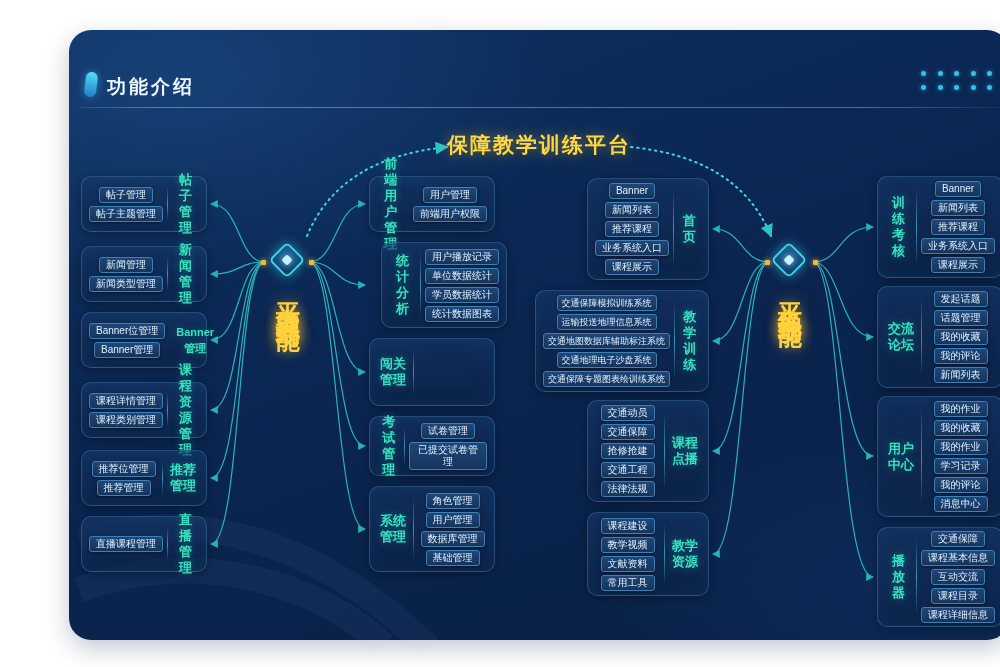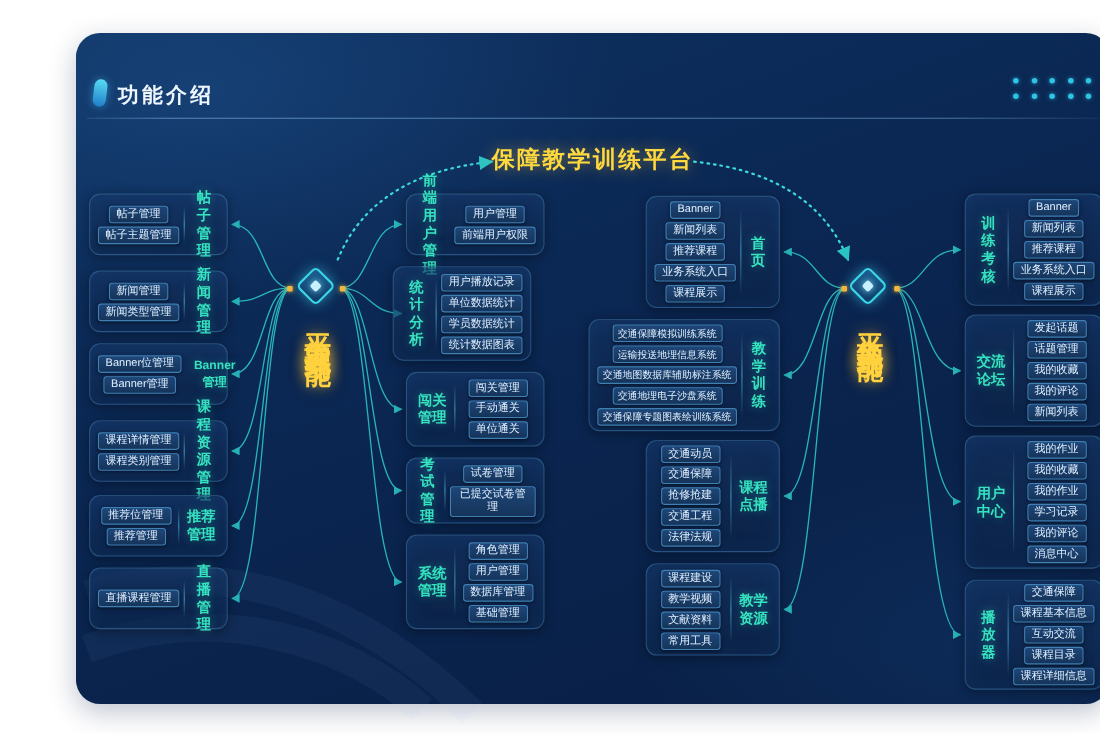--- a/index.html
+++ b/index.html
@@ -205,40 +205,35 @@
 
   <div class="group" style="left:330px; top:176px; width:126px; height:56px;">
     <div class="glabel">前端用户
 管理</div>
     <div class="vline"></div>
     <div class="boxes">
       <div class="node">用户管理</div>
       <div class="node">前端用户权限</div>
     </div>
   </div>
-  <div class="group" style="left:318px; top:242px; width:126px; height:86px;">
+  <div class="group" style="left:342px; top:242px; width:126px; height:86px;">
     <div class="glabel">统计
 分析</div>
     <div class="vline"></div>
     <div class="boxes">
       <div class="node">用户播放记录</div>
       <div class="node">单位数据统计</div>
       <div class="node">学员数据统计</div>
       <div class="node">统计数据图表</div>
     </div>
   </div>
   <div class="group" style="left:330px; top:338px; width:126px; height:68px;">
     <div class="glabel">闯关
 管理</div>
     <div class="vline"></div>
-    <div class="boxes">
-      <div class="node">闯关管理</div>
-      <div class="node">手动通关</div>
-      <div class="node">单位通关</div>
-    </div>
   </div>
   <div class="group" style="left:330px; top:416px; width:126px; height:60px;">
     <div class="glabel">考试
 管理</div>
     <div class="vline"></div>
     <div class="boxes">
       <div class="node">试卷管理</div>
       <div class="node wrap">已提交试卷管理</div>
     </div>
   </div>

